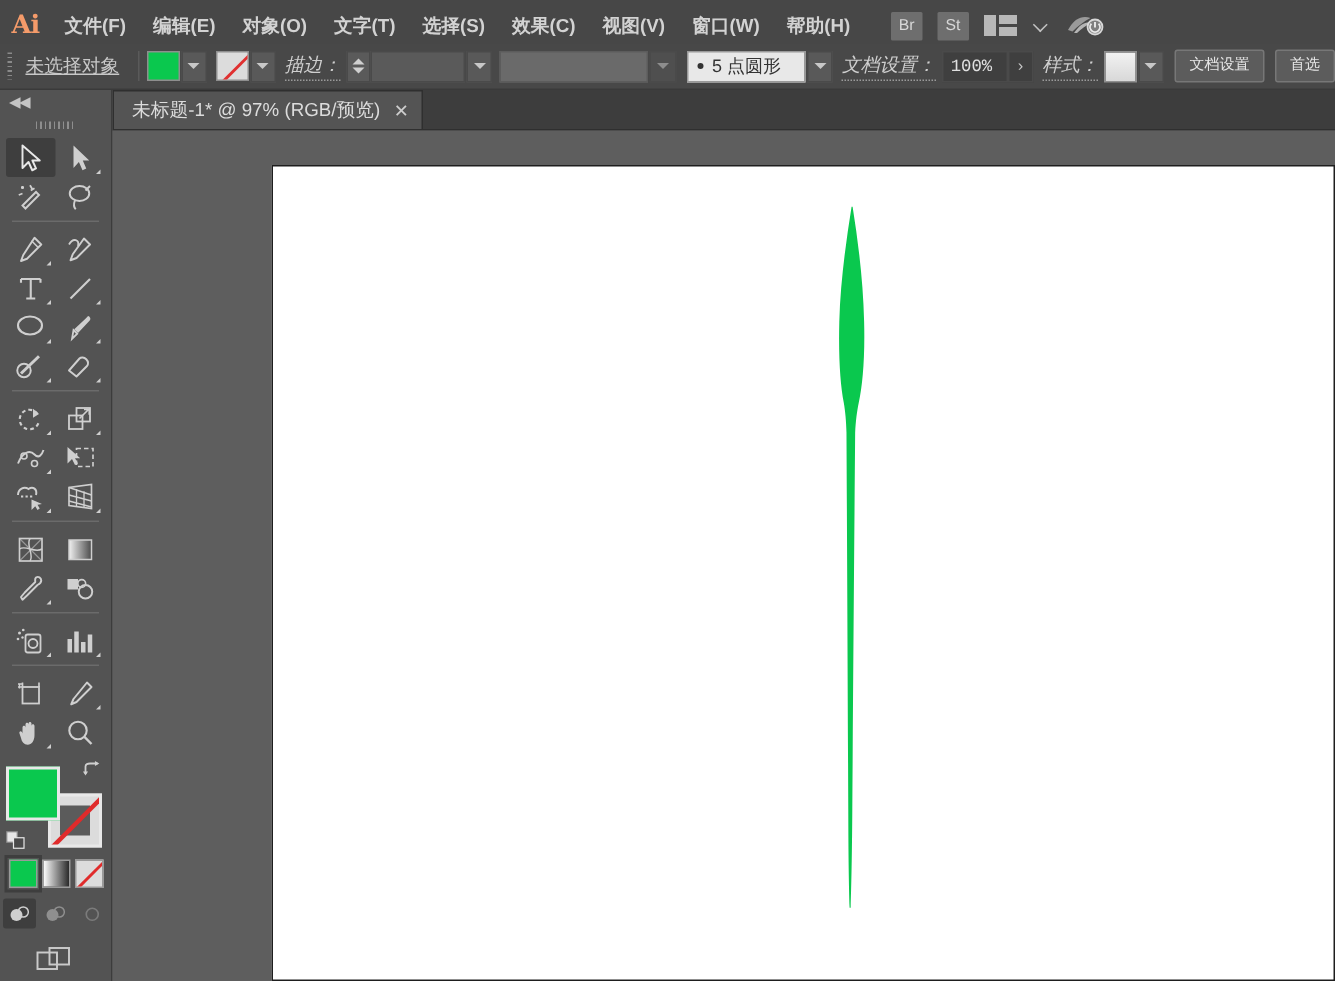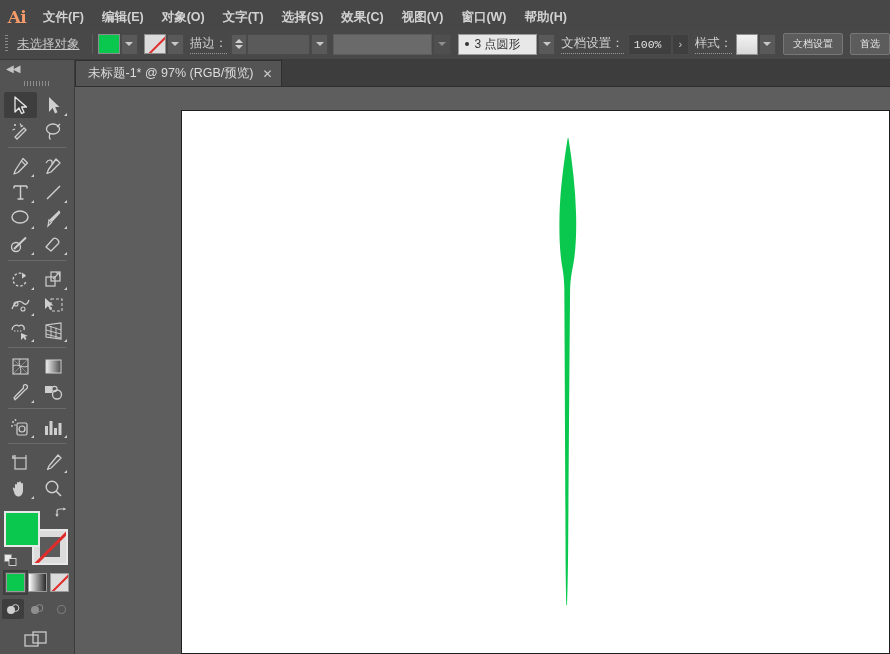--- a/index.html
+++ b/index.html
@@ -73,21 +73,21 @@
     display:flex; align-items:center; justify-content:center; margin-left:1px;
   }
   .dd-btn.light { background:#4f4f4f; }
   .caret {
     width:0; height:0; border-left:4px solid transparent; border-right:4px solid transparent;
     border-top:4px solid #c8c8c8;
   }
   .caret.dim { border-top-color:#8d8d8d; }
   .lbl-dotted {
     color:#cfcfcf; font-size:12.5px; border-bottom:1px dotted #9a9a9a;
-    padding-bottom:1px; margin:0 4px 0 6px; white-space:nowrap;
+    padding-bottom:1px; margin:0 4px 0 6px; white-space:nowrap;font-style:italic;
   }
   .stepper {
     width:17px; height:21px; background:#5a5a5a; border:1px solid #4a4a4a;
     display:flex; flex-direction:column; align-items:center; justify-content:center; gap:2px;
   }
   .stepper .up { width:0;height:0;border-left:4px solid transparent;border-right:4px solid transparent;border-bottom:4px solid #cfcfcf; }
   .stepper .dn { width:0;height:0;border-left:4px solid transparent;border-right:4px solid transparent;border-top:4px solid #cfcfcf; }
   .field {
     height:21px; background:#5a5a5a; border:1px solid #4a4a4a;
     color:#e0e0e0; font-size:11.5px; line-height:19px; padding:0 5px;
@@ -215,20 +215,40 @@
     <div class="menu-item">文件(F)</div>
     <div class="menu-item">编辑(E)</div>
     <div class="menu-item">对象(O)</div>
     <div class="menu-item">文字(T)</div>
     <div class="menu-item">选择(S)</div>
     <div class="menu-item">效果(C)</div>
     <div class="menu-item">视图(V)</div>
     <div class="menu-item">窗口(W)</div>
     <div class="menu-item">帮助(H)</div>
 
+    <div class="menubar-right">
+      <div class="app-badge">Br</div>
+      <div class="app-badge">St</div>
+      <div class="arrange-icon">
+        <i class="l"></i>
+          <i class="t"></i>
+          <i class="b"></i>
+      </div>
+      <div class="chev"></div>
+      <div class="cc-icon">
+        <svg width="28" height="20" viewBox="0 0 28 20">
+          <path d="M2 13 C6 5, 12 3, 17 5 C13 7, 9 10, 5 14 Z" fill="#9a9a9a"></path>
+          <path d="M6 15 C10 9, 14 7, 18 8 C14 10, 11 12, 8 15 Z" fill="#b5b5b5"></path>
+          <circle cx="20" cy="11" r="5.6" fill="#d8d8d8"></circle>
+          <circle cx="20" cy="11" r="4.4" fill="#7f7f7f"></circle>
+          <path d="M20 7.6 L20 11.4" stroke="#e8e8e8" stroke-width="1.3" fill="none"></path>
+          <path d="M17.6 8.8 A3.3 3.3 0 1 0 22.4 8.8" stroke="#e8e8e8" stroke-width="1.3" fill="none"></path>
+        </svg>
+      </div>
+    </div>
   </div>
 
   <div class="optionbar">
     <div class="gripper">
         <span></span>
       </div>
     <div class="sel-label">未选择对象</div>
     <div class="vsep"></div>
 
     <div class="swatch-box swatch-fill"></div>
@@ -255,21 +275,21 @@
 
     <div style="width:6px"></div>
     <div class="field disabled"></div>
     <div class="dd-btn light">
         <span class="caret dim"></span>
       </div>
 
     <div style="width:8px"></div>
     <div class="brush-field">
       <span class="brush-dot"></span>
-      <span>3 点圆形</span>
+      <span>5 点圆形</span>
     </div>
     <div class="dd-btn">
         <span class="caret"></span>
       </div>
 
     <div class="lbl-dotted">文档设置：</div>
     <div class="field value">100%</div>
     <div class="arrow-btn">›</div>
 
     <div class="lbl-dotted">样式：</div>

